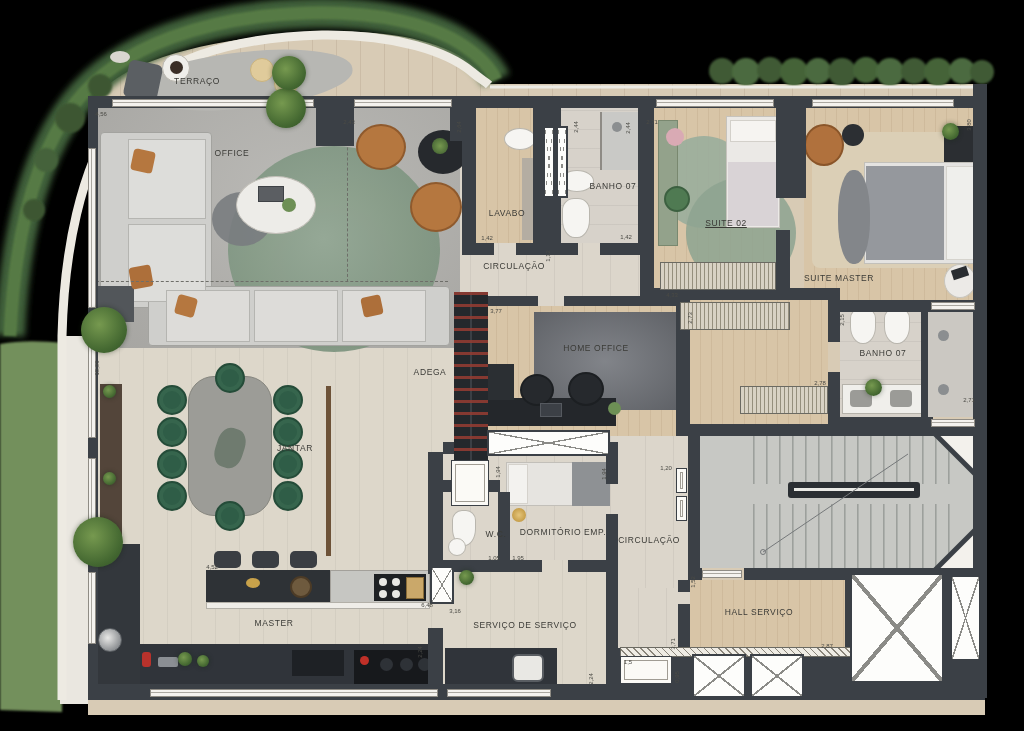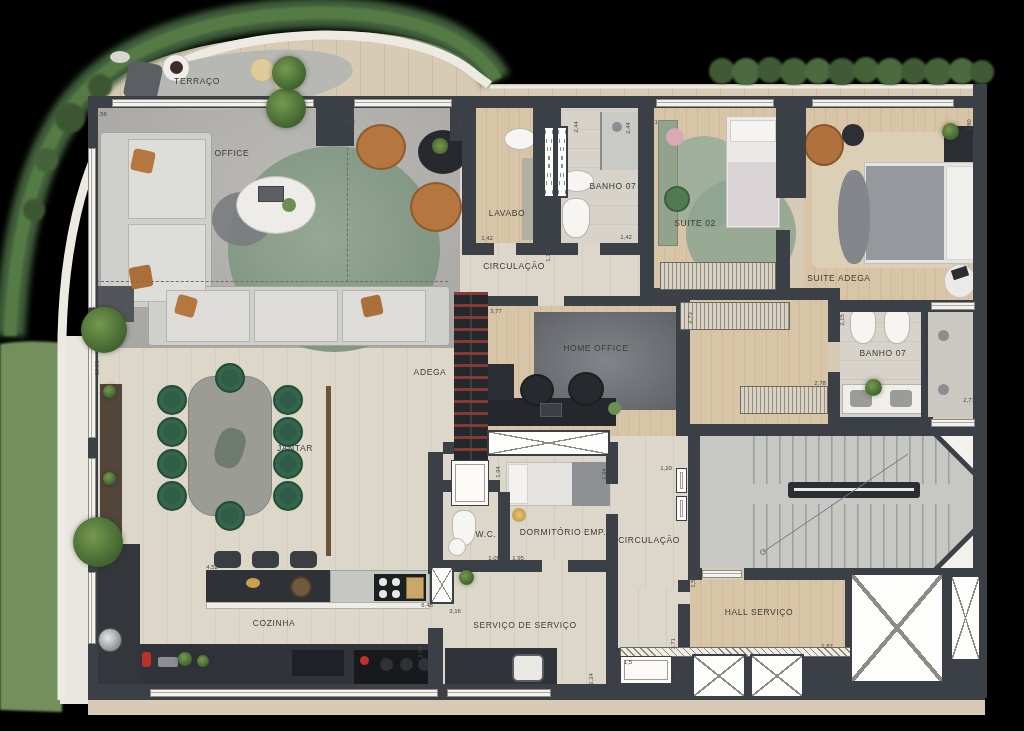--- a/index.html
+++ b/index.html
@@ -337,32 +337,32 @@
     <div class="abs round" style="left: 273px; top: 385px; width: 30px; height: 30px; background: rgb(47, 93, 71); border: 2px solid rgb(37, 76, 57); z-index: 9; box-shadow: rgb(54, 101, 77) 0px 0px 0px 4px inset;"></div>
     <div class="abs round" style="left: 273px; top: 417px; width: 30px; height: 30px; background: rgb(47, 93, 71); border: 2px solid rgb(37, 76, 57); z-index: 9; box-shadow: rgb(54, 101, 77) 0px 0px 0px 4px inset;"></div>
     <div class="abs round" style="left: 273px; top: 449px; width: 30px; height: 30px; background: rgb(47, 93, 71); border: 2px solid rgb(37, 76, 57); z-index: 9; box-shadow: rgb(54, 101, 77) 0px 0px 0px 4px inset;"></div>
     <div class="abs round" style="left: 273px; top: 481px; width: 30px; height: 30px; background: rgb(47, 93, 71); border: 2px solid rgb(37, 76, 57); z-index: 9; box-shadow: rgb(54, 101, 77) 0px 0px 0px 4px inset;"></div>
     <div class="abs round" style="left: 215px; top: 363px; width: 30px; height: 30px; background: rgb(47, 93, 71); border: 2px solid rgb(37, 76, 57); z-index: 9; box-shadow: rgb(54, 101, 77) 0px 0px 0px 4px inset;"></div>
     <div class="abs round" style="left: 215px; top: 501px; width: 30px; height: 30px; background: rgb(47, 93, 71); border: 2px solid rgb(37, 76, 57); z-index: 9; box-shadow: rgb(54, 101, 77) 0px 0px 0px 4px inset;"></div>
     <span class="room-label" style="left: 197px; top: 81px;">TERRAÇO</span>
     <span class="room-label" style="left: 232px; top: 153px;">OFFICE</span>
     <span class="room-label" style="left: 507px; top: 193px; margin-top: 20px;">LAVABO</span>
     <span class="room-label" style="left: 613px; top: 186px;">BANHO 07</span>
-    <span class="room-label" style="left: 695px; top: 223px;">SUITE 02</span>
-    <span class="room-label" style="left: 839px; top: 278px;">SUITE ADEGA</span>
+    <span class="room-label" style="left: 726px; top: 223px; text-decoration: underline;">SUITE 02</span>
+    <span class="room-label" style="left: 839px; top: 278px;">SUITE MASTER</span>
     <span class="room-label" style="left: 514px; top: 266px;">CIRCULAÇÃO</span>
     <span class="room-label" style="left: 430px; top: 372px;">ADEGA</span>
     <span class="room-label" style="left: 596px; top: 348px;">HOME OFFICE</span>
     <span class="room-label" style="left: 883px; top: 353px;">BANHO 07</span>
     <span class="room-label" style="left: 295px; top: 448px;">JANTAR</span>
-    <span class="room-label" style="left: 486px; top: 534px;">W.C.</span>
+    <span class="room-label" style="left: 496px; top: 534px;">W.C.</span>
     <span class="room-label" style="left: 563px; top: 532px;">DORMITÓRIO EMP.</span>
     <span class="room-label" style="left: 649px; top: 540px;">CIRCULAÇÃO</span>
     <span class="room-label" style="left: 759px; top: 612px; text-align: right;">HALL SERVIÇO</span>
-    <span class="room-label" style="left: 274px; top: 623px;">COZINHA</span>
+    <span class="room-label" style="left: 274px; top: 623px;">MASTER</span>
     <span class="room-label" style="left: 525px; top: 625px;">SERVIÇO DE SERVIÇO</span>
     <span class="dim" style="left: 101px; top: 114px;">4,56</span>
     <span class="dim" style="left: 349px; top: 122px;">2,43</span>
     <span class="dim v" style="left: 459px; top: 127px;">2,64</span>
     <span class="dim v" style="left: 576px; top: 127px;">2,44</span>
     <span class="dim" style="left: 652px; top: 122px;">2,71</span>
     <span class="dim v" style="left: 628px; top: 128px;">2,44</span>
     <span class="dim" style="left: 487px; top: 238px;">1,42</span>
     <span class="dim" style="left: 626px; top: 237px;">1,42</span>
     <span class="dim v" style="left: 548px; top: 256px;">1,12</span>

